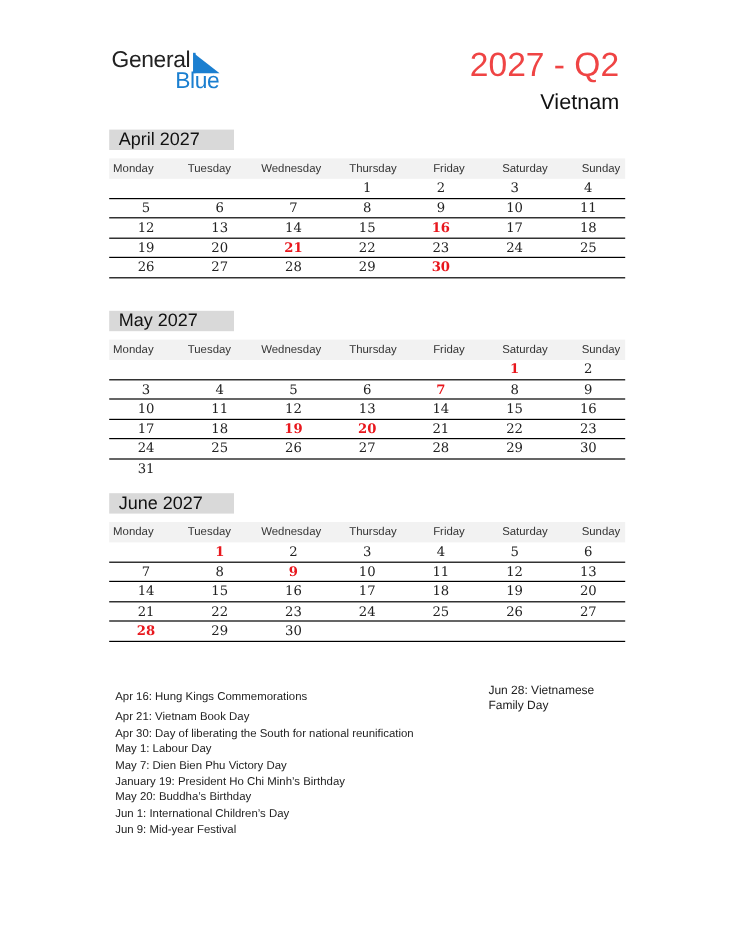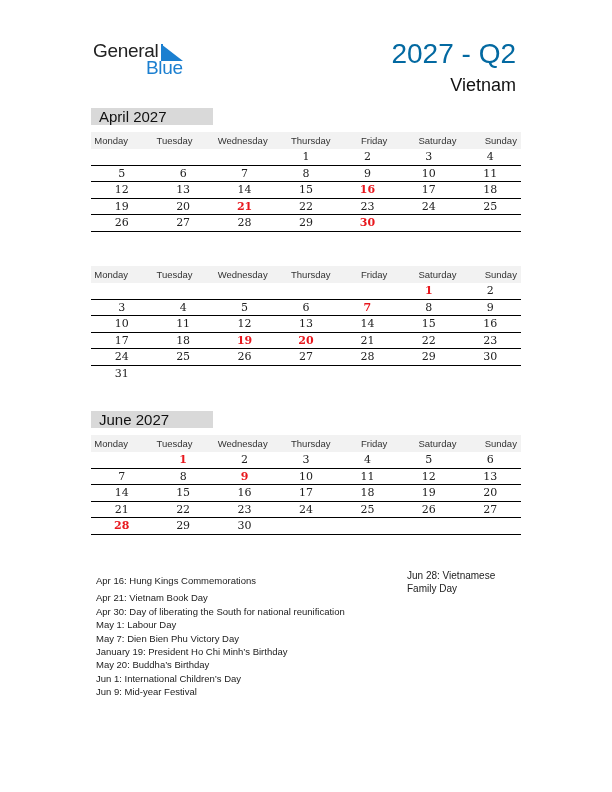--- a/index.html
+++ b/index.html
@@ -2,25 +2,25 @@
 <html><head>
 <meta charset="utf-8">
 <style>
   html, body { margin: 0; padding: 0; }
   body { width: 612px; height: 792px; background: #ffffff; position: relative; overflow: hidden; font-family: "Liberation Sans", sans-serif; color: #000; }
   .logo { position: absolute; left: 93px; top: 40px; width: 100px; height: 40px; }
   .logo .general { position: absolute; left: 0; top: 0; font-family: "Liberation Sans", sans-serif; font-size: 19px; color: #222; letter-spacing: -0.3px; }
   .logo .blue { position: absolute; left: 53px; top: 17px; font-family: Liberation Sans, sans-serif; font-size: 19px; color: #1b7fd0; letter-spacing: -0.3px; }
   .logo .tri { position: absolute; left: 68px; top: 4px; width: 0; height: 0; border-left: 0 solid transparent; border-bottom: 17px solid #1b7fd0; border-right: 22px solid transparent; }
   .logo .tri-bar { position: absolute; left: 68px; top: 4px; width: 2px; height: 17px; background: #1b7fd0; }
-  .title { position: absolute; right: 96px; top: 38px; font-size: 28px; color: #0369a1; text-align: right; white-space: nowrap; }
+  .title { position: absolute; right: 96px; top: 38px; font-size: 28px; color: #ef4444; text-align: right; white-space: nowrap; }
   .country { position: absolute; right: 96px; top: 75px; font-size: 18px; color: #111; text-align: right; white-space: nowrap; }
 
   .month { position: absolute; left: 91px; width: 430px; }
-  .month-label { width: 122px; height: 17px; background: #d9d9d9; font-size: 15px; line-height: 17px; padding-left: 8px; box-sizing: border-box; color: #111; }
+  .month-label { width: 104px; height: 17px; background: #d9d9d9; font-size: 15px; line-height: 17px; padding-left: 8px; box-sizing: border-box; color: #111; }
   .dow-row { display: flex; margin-top: 7px; height: 17px; background: #f2f2f2; gap: 23px; }
   .dow { flex: 1; text-align: center; font-size: 9.5px; line-height: 17px; color: #333; }
   .week { display: flex; height: 16.6px; border-bottom: 1.2px solid #000; box-sizing: border-box; }
   .week.noline { border-bottom: none; }
   .day { flex: 1; text-align: center; font-family: "DejaVu Serif", "Liberation Serif", serif; font-size: 11px; line-height: 16px; color: #222; }
   .day.holiday { color: #e8171d; font-weight: bold; }
 
   .holidays { position: absolute; left: 96px; top: 574px; font-size: 9.5px; color: #222; line-height: 13.4px; }
   .holidays .first { margin-bottom: 4px; }
   .holidays-right { position: absolute; left: 407px; top: 569px; width: 110px; font-size: 10px; color: #222; line-height: 13.4px; }
@@ -89,20 +89,21 @@
       <div class="day">26</div>
       <div class="day">27</div>
       <div class="day">28</div>
       <div class="day">29</div>
       <div class="day holiday">30</div>
       <div class="day"></div>
       <div class="day"></div>
     </div>
   </div>
 <div class="month" style="top:259px;">
+    <div class="month-label">May 2027</div>
     <div class="dow-row">
       <div class="dow">Monday</div>
       <div class="dow">Tuesday</div>
       <div class="dow">Wednesday</div>
       <div class="dow">Thursday</div>
       <div class="dow">Friday</div>
       <div class="dow">Saturday</div>
       <div class="dow">Sunday</div>
     </div>
     <div class="week">

